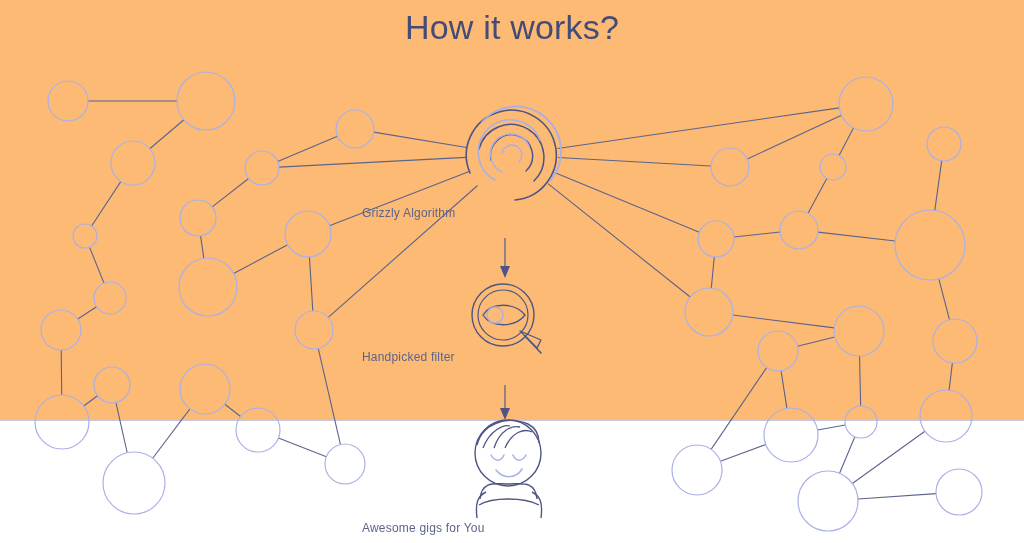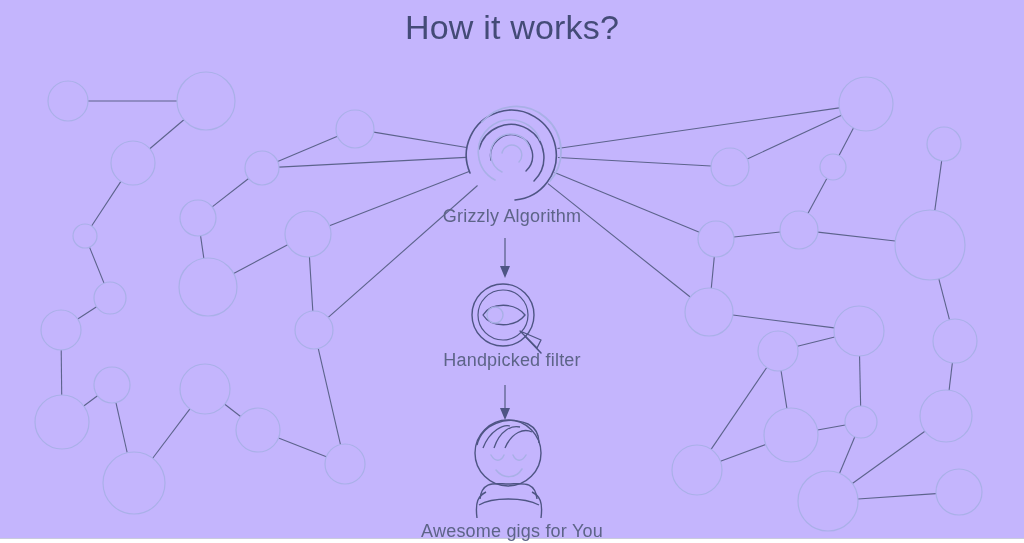--- a/index.html
+++ b/index.html
@@ -6,22 +6,22 @@
   html, body {
     width: 1024px;
     height: 543px;
     overflow: hidden;
     background: #ffffff;
     font-family: "Liberation Sans", sans-serif;
   }
   #stage {
     position: relative;
     width: 1024px;
-    height: 539px;
-    background: #c4b5fd;
+    height: 421px;
+    background: #fdba74;
     border-bottom: 1px solid #c8cbdd;
     text-decoration: underline;
   }
   #page-title {
     position: absolute;
     top: 8px;
     left: 0;
     width: 1024px;
     text-align: center;
     font-size: 34px;
@@ -31,23 +31,23 @@
   }
   #network {
     position: absolute;
     top: 0; left: 0;
     width: 1024px;
     height: 543px;
   }
   .flow-label {
     position: absolute;
     width: 300px;
-    text-align: center;
+    text-align: left;
     left: 362px;
-    font-size: 18px;
+    font-size: 12px;
     color: #5d6488;
     letter-spacing: 0.2px;
   }
   #label-algorithm { top: 206px; }
   #label-filter { top: 350px; }
   #label-gigs { top: 521px; }
 </style>
 </head>
 <body>
 

